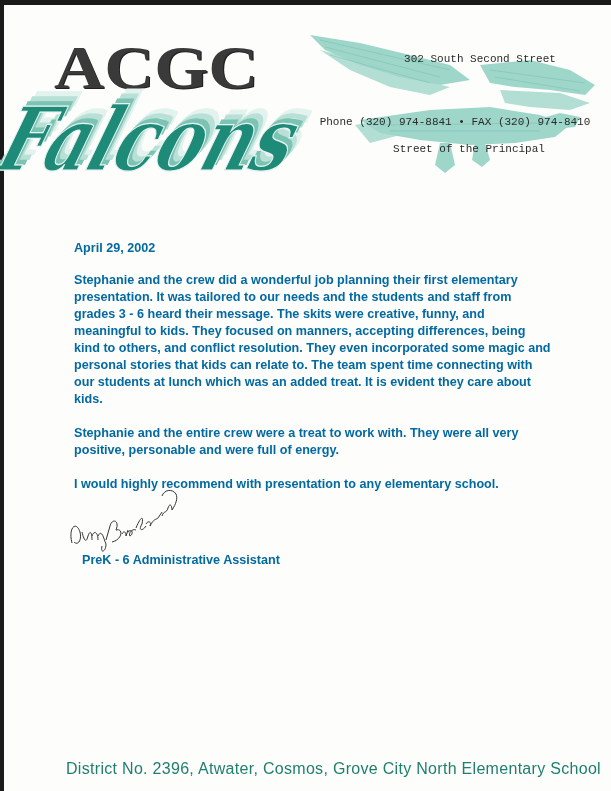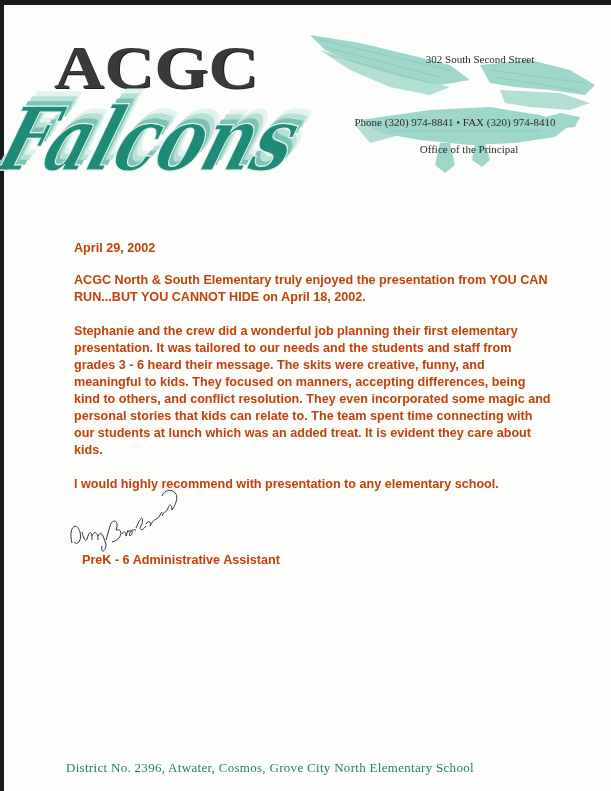--- a/index.html
+++ b/index.html
@@ -28,49 +28,49 @@
       transform: skewX(-18deg) scaleY(1.25); transform-origin: left top;
       letter-spacing: -1px;
       text-shadow: 3px -4px 0 #7cc3b4, 6px -8px 0 #b9e0d6, 9px -12px 0 #e2f2ee, 0 0 1px #ffffff;
       -webkit-text-stroke: 1px #e8f4f1;
     }
 
     
     .eagle { position: absolute; left: 300px; top: 25px; width: 310px; height: 155px; }
     .address {
       position: absolute; left: 300px; top: 52px; width: 300px;
-      text-align: center; font-family: Liberation Serif, serif;
+      text-align: center; font-family: Liberation Mono, monospace;
       font-size: 11px; color: #2a2a2a; line-height: 15px;
     }
     .address div { white-space: nowrap; }
     .addr-line1 { margin-left: 60px; }
     .addr-line2 { margin-left: 58px; }
     .addr-phone { margin-left: 10px; margin-top: 48px; }
     .addr-office { margin-top: 12px; margin-left: 38px; }
 
     
     .letter {
       position: absolute; left: 74px; top: 240px; width: 480px;
       font-family: "Liberation Sans", sans-serif; font-weight: bold;
-      font-size: 12.6px; color: #c2410c; line-height: 17px;
+      font-size: 12.6px; color: #0369a1; line-height: 17px;
     }
     .letter p { margin: 0; }
     .date { margin-bottom: 15px !important; }
     .para { margin-bottom: 17px !important; }
     .signoff { margin-top: 0px; }
     .signature {
       position: relative; height: 42px; margin-top: 2px;
     }
     .signature svg { position: absolute; left: -8px; top: -22px; }
     .sig-name { margin-top: 0px; }
     .sig-title { padding-left: 8px; }
 
     .footer {
       position: absolute; left: 66px; top: 760px; width: 500px;
-      font-family: Liberation Serif, serif; font-size: 13px;
+      font-family: Liberation Sans, sans-serif; font-size: 16px;
       color: #1f7f6d; letter-spacing: 0.3px; white-space: nowrap;
     }
   </style>
 </head>
 <body>
 
 <div class="frame-top"></div>
 <div class="frame-left"></div>
 
 <div class="logo">
@@ -103,27 +103,27 @@
     <path d="M190 45 L285 58"></path>
       <path d="M195 52 L280 66"></path>
     <path d="M80 100 L250 98"></path>
       <path d="M90 106 L240 106"></path>
   </g>
 </svg>
 
 <div class="address">
   <div class="addr-line1">302 South Second Street</div>
   <div class="addr-phone">Phone (320) 974-8841  •  FAX (320) 974-8410</div>
-  <div class="addr-office">Office of the Principal</div>
+  <div class="addr-office">Street of the Principal</div>
 </div>
 
 <div class="letter">
   <p class="date">April 29, 2002</p>
-  <p class="para">ACGC North &amp; South Elementary truly enjoyed the presentation from YOU CAN RUN...BUT YOU CANNOT HIDE on April 18, 2002.</p>
   <p class="para">Stephanie and the crew did a wonderful job planning their first elementary presentation.  It was tailored to our needs and the students and staff from grades 3 - 6 heard their message.  The skits were creative, funny, and meaningful to kids.  They focused on manners, accepting differences, being kind to others, and conflict resolution. They even incorporated some magic and personal stories that kids can relate to.  The team spent time connecting with our students at lunch which was an added treat.  It is evident they care about kids.</p>
+  <p class="para">Stephanie and the entire crew were a treat to work with.  They were all very positive, personable and were full of energy.</p>
   <p class="para">I would highly recommend with presentation to any elementary school.</p>
   <div class="signature">
     <svg width="140" height="70" viewBox="0 0 140 70">
       <g fill="none" stroke="#333" stroke-width="1">
         <path d="M6 55 C2 40 10 32 14 44 C16 52 12 58 8 54"></path>
         <path d="M16 44 C18 52 20 56 22 48 C24 42 26 44 26 52"></path>
         <path d="M26 48 C28 42 32 44 32 52"></path>
         <path d="M32 48 C36 40 38 52 40 56 C40 64 34 66 36 58"></path>
         <path d="M40 52 L44 38 C46 30 54 32 50 42 C58 40 56 52 46 54"></path>
         <path d="M56 46 C58 42 60 44 60 48 L62 42"></path>

